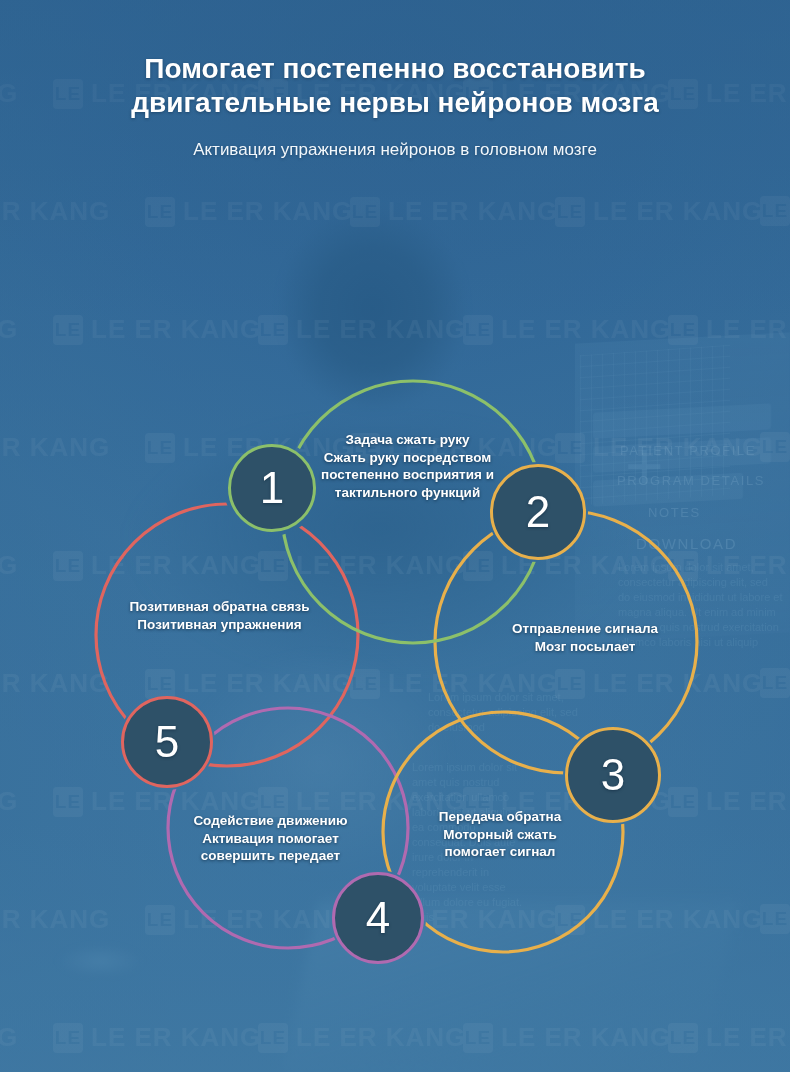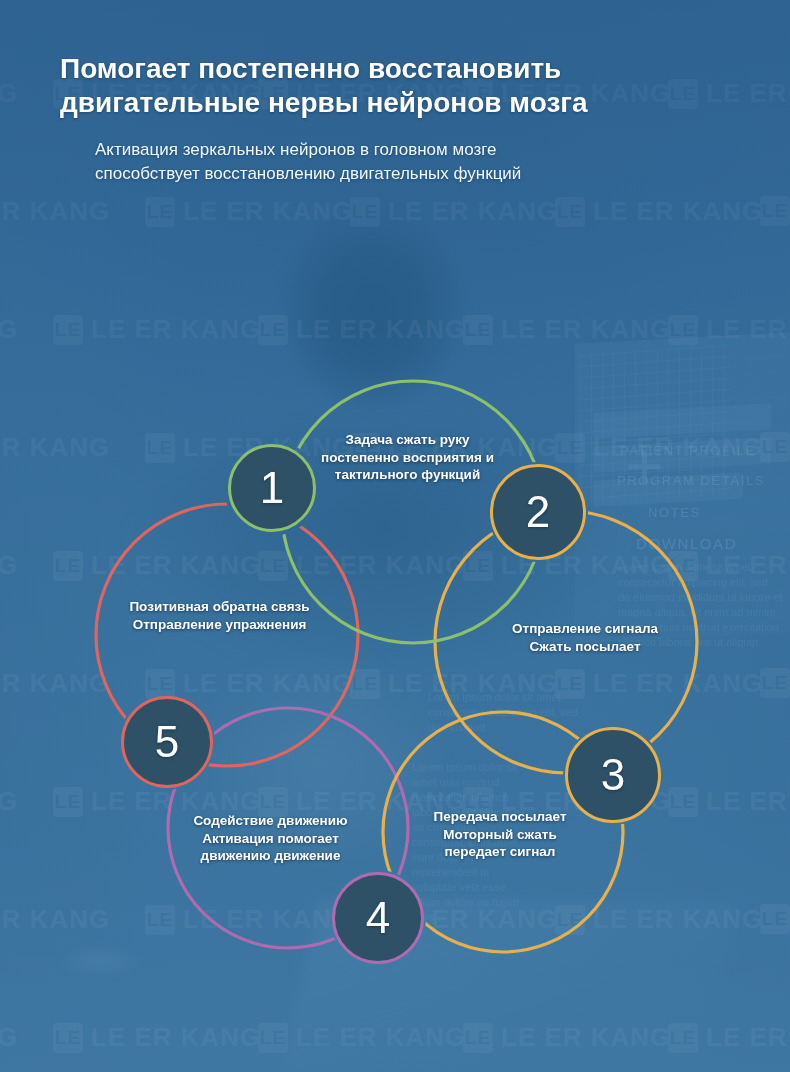--- a/index.html
+++ b/index.html
@@ -141,20 +141,21 @@
     background:linear-gradient(180deg,
        rgba(47,100,146,.62) 0%,
        rgba(49,104,150,.50) 25%,
        rgba(54,112,156,.44) 55%,
        rgba(60,118,160,.50) 100%);
   }
 
   
   .head{
     position:absolute;left:0;top:0;width:790px;
+    text-align:center;
     z-index:40;
   }
   .title{
     margin:52px 60px 0 60px;
     color:#ffffff;
     font-size:28px;
     line-height:34px;
     font-weight:bold;
     text-shadow:0 1px 3px rgba(10,35,60,.45);
   }
@@ -401,22 +402,21 @@
     </div>
 
   <div class="bg-layer bg-veil"></div>
 
   <div class="head">
     <div class="title">
       <span>Помогает постепенно восстановить</span><br>
       <span>двигательные нервы нейронов мозга</span>
     </div>
     <div class="subtitle">
-      <span>Активация зеркальных нейронов в головном мозге</span><br>
-      <span>способствует восстановлению двигательных функций</span>
+      <span>Активация упражнения нейронов в головном мозге</span><br>
     </div>
   </div>
 
   <div class="diagram">
     <svg width="790" height="1072" viewBox="0 0 790 1072">
       <defs>
 
         <mask id="m1">
             <rect width="790" height="1072" fill="#fff"></rect>
           <circle cx="272" cy="488" r="48" fill="#000"></circle>
@@ -451,44 +451,45 @@
       <circle cx="503" cy="832" r="120" fill="none" stroke="#e8b04b" stroke-width="3.2" mask="url(#m3)"></circle>
 
       <circle cx="566" cy="642" r="131" fill="none" stroke="#e8b04b" stroke-width="3.2" mask="url(#m2)"></circle>
 
       <circle cx="413" cy="512" r="131" fill="none" stroke="#8cc06a" stroke-width="3.2" mask="url(#m1)"></circle>
     </svg>
   </div>
 
   <div class="ring-label" style="left:300px;top:431px;width:215px;">
     <span class="lead">Задача сжать руку</span>
+    <span class="lead">Сжать руку посредством</span>
     <span class="lead">постепенно восприятия и</span>
     <span class="lead">тактильного функций</span>
   </div>
 
   <div class="ring-label" style="left:485px;top:620px;width:200px;">
     <span class="lead">Отправление сигнала</span>
-    <span class="lead">Сжать посылает</span>
+    <span class="lead">Мозг посылает</span>
   </div>
 
   <div class="ring-label" style="left:405px;top:808px;width:190px;">
-    <span class="lead">Передача посылает</span>
+    <span class="lead">Передача обратна</span>
     <span class="lead">Моторный сжать</span>
-    <span class="lead">передает сигнал</span>
+    <span class="lead">помогает сигнал</span>
   </div>
 
   <div class="ring-label" style="left:173px;top:812px;width:195px;">
     <span class="lead">Содействие движению</span>
     <span class="lead">Активация помогает</span>
-    <span class="lead">движению движение</span>
+    <span class="lead">совершить передает</span>
   </div>
 
   <div class="ring-label" style="left:112px;top:598px;width:215px;">
     <span class="lead">Позитивная обратна связь</span>
-    <span class="lead">Отправление упражнения</span>
+    <span class="lead">Позитивная упражнения</span>
   </div>
 
   <div class="badge" style="left:228px;top:444px;width:88px;height:88px;background:#2e5168;border:3px solid #8cc06a;">
     <span>1</span>
   </div>
 
   <div class="badge" style="left:490px;top:464px;width:96px;height:96px;background:#2e5168;border:3px solid #e8b04b;">
     <span>2</span>
   </div>
 

